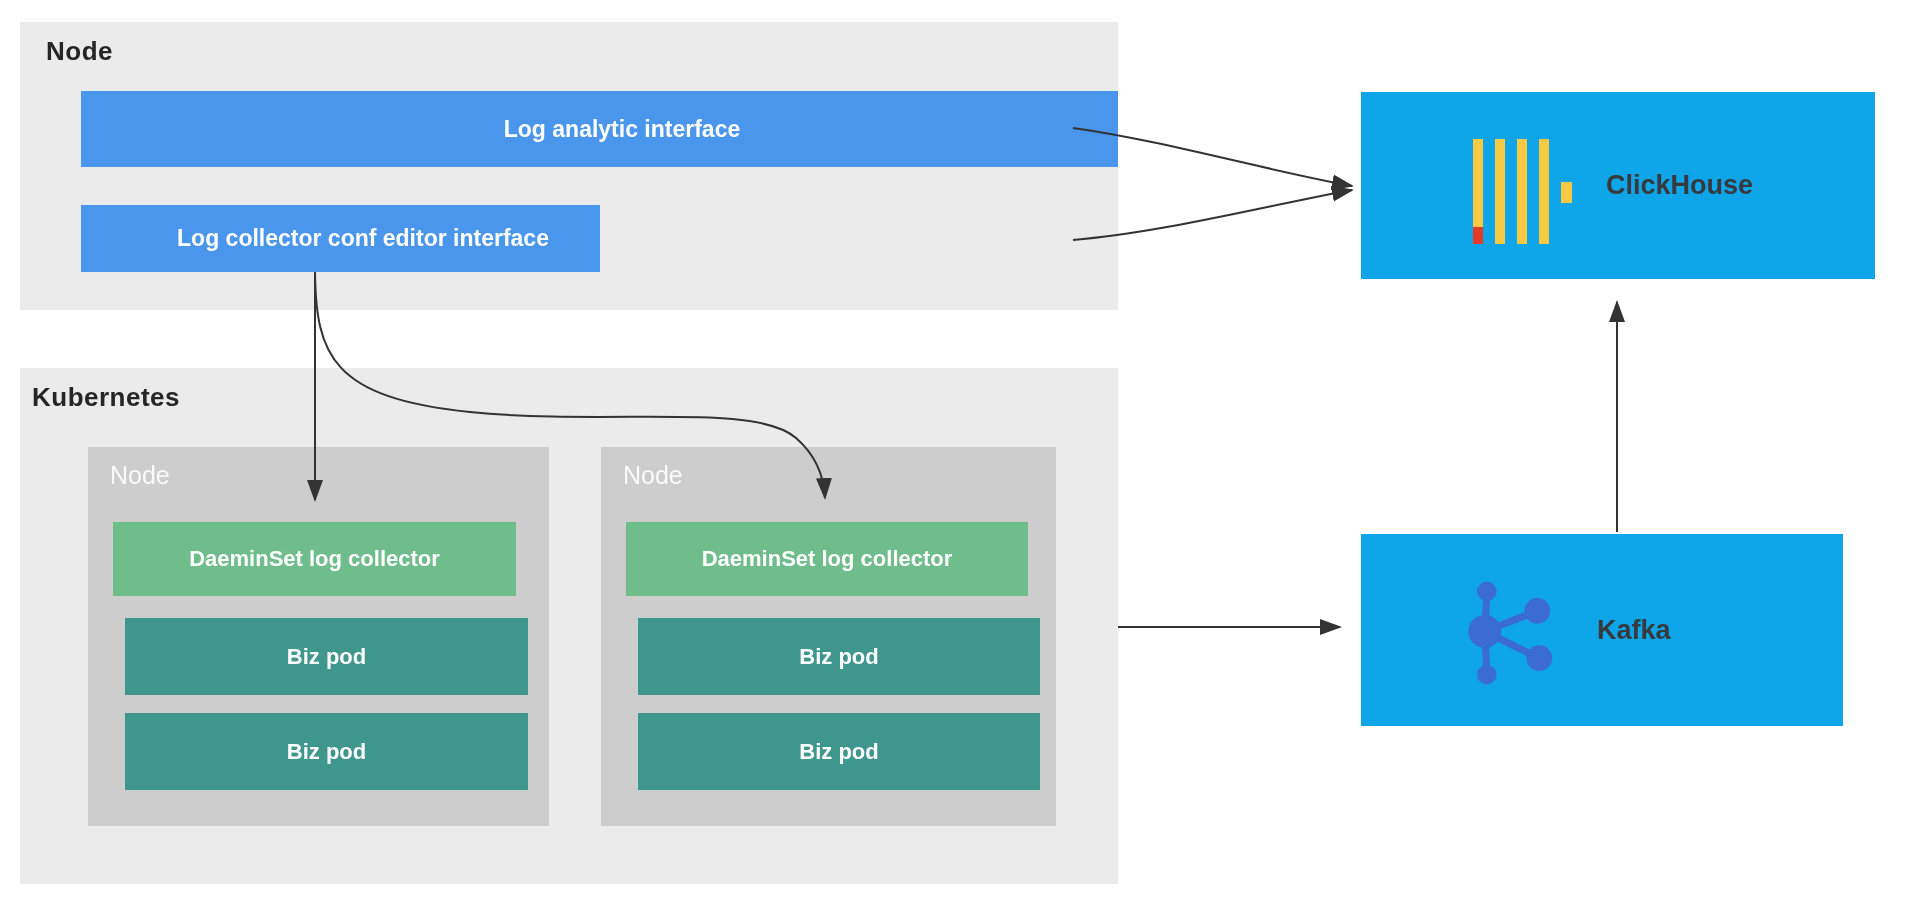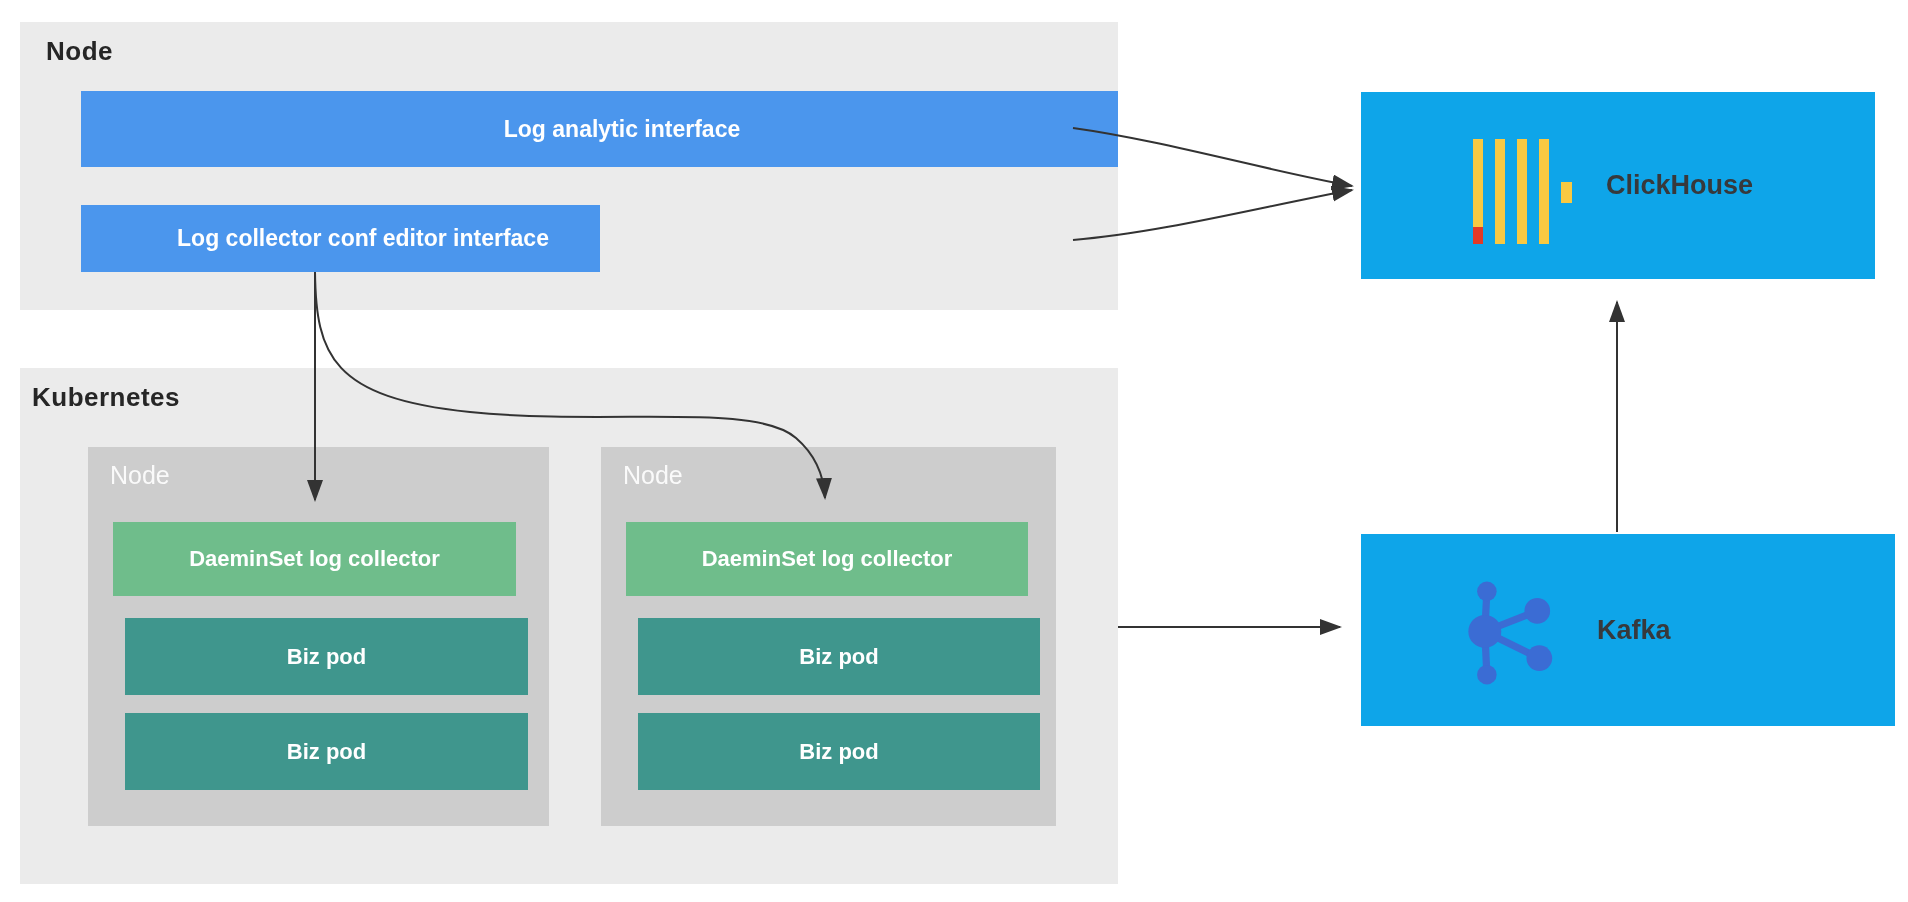--- a/index.html
+++ b/index.html
@@ -72,21 +72,21 @@
       <div class="ch-bar b1"></div>
       <div class="ch-bar b2"></div>
       <div class="ch-bar b3"></div>
       <div class="ch-bar b4"></div>
       <div class="ch-red"></div>
       <div class="ch-half"></div>
     </div>
     <div class="service-label" style="position:absolute;left:245px;">ClickHouse</div>
   </div>
 
-  <div class="service-card" style="left:1361px;top:534px;width:534px;height:192px;">
+  <div class="service-card" style="left:1361px;top:534px;width:482px;height:192px;">
     <svg style="position:absolute;left:101px;top:44px;" width="95" height="108" viewBox="0 0 90 105">
       <g stroke="#3B6CD4" stroke-width="7" fill="none">
         <line x1="21" y1="52" x2="23" y2="13"></line>
         <line x1="21" y1="52" x2="23" y2="94"></line>
         <line x1="21" y1="52" x2="72" y2="32"></line>
         <line x1="21" y1="52" x2="74" y2="78"></line>
       </g>
       <g fill="#3B6CD4">
         <circle cx="21" cy="52" r="16"></circle>
         <circle cx="23" cy="13" r="9.5"></circle>

